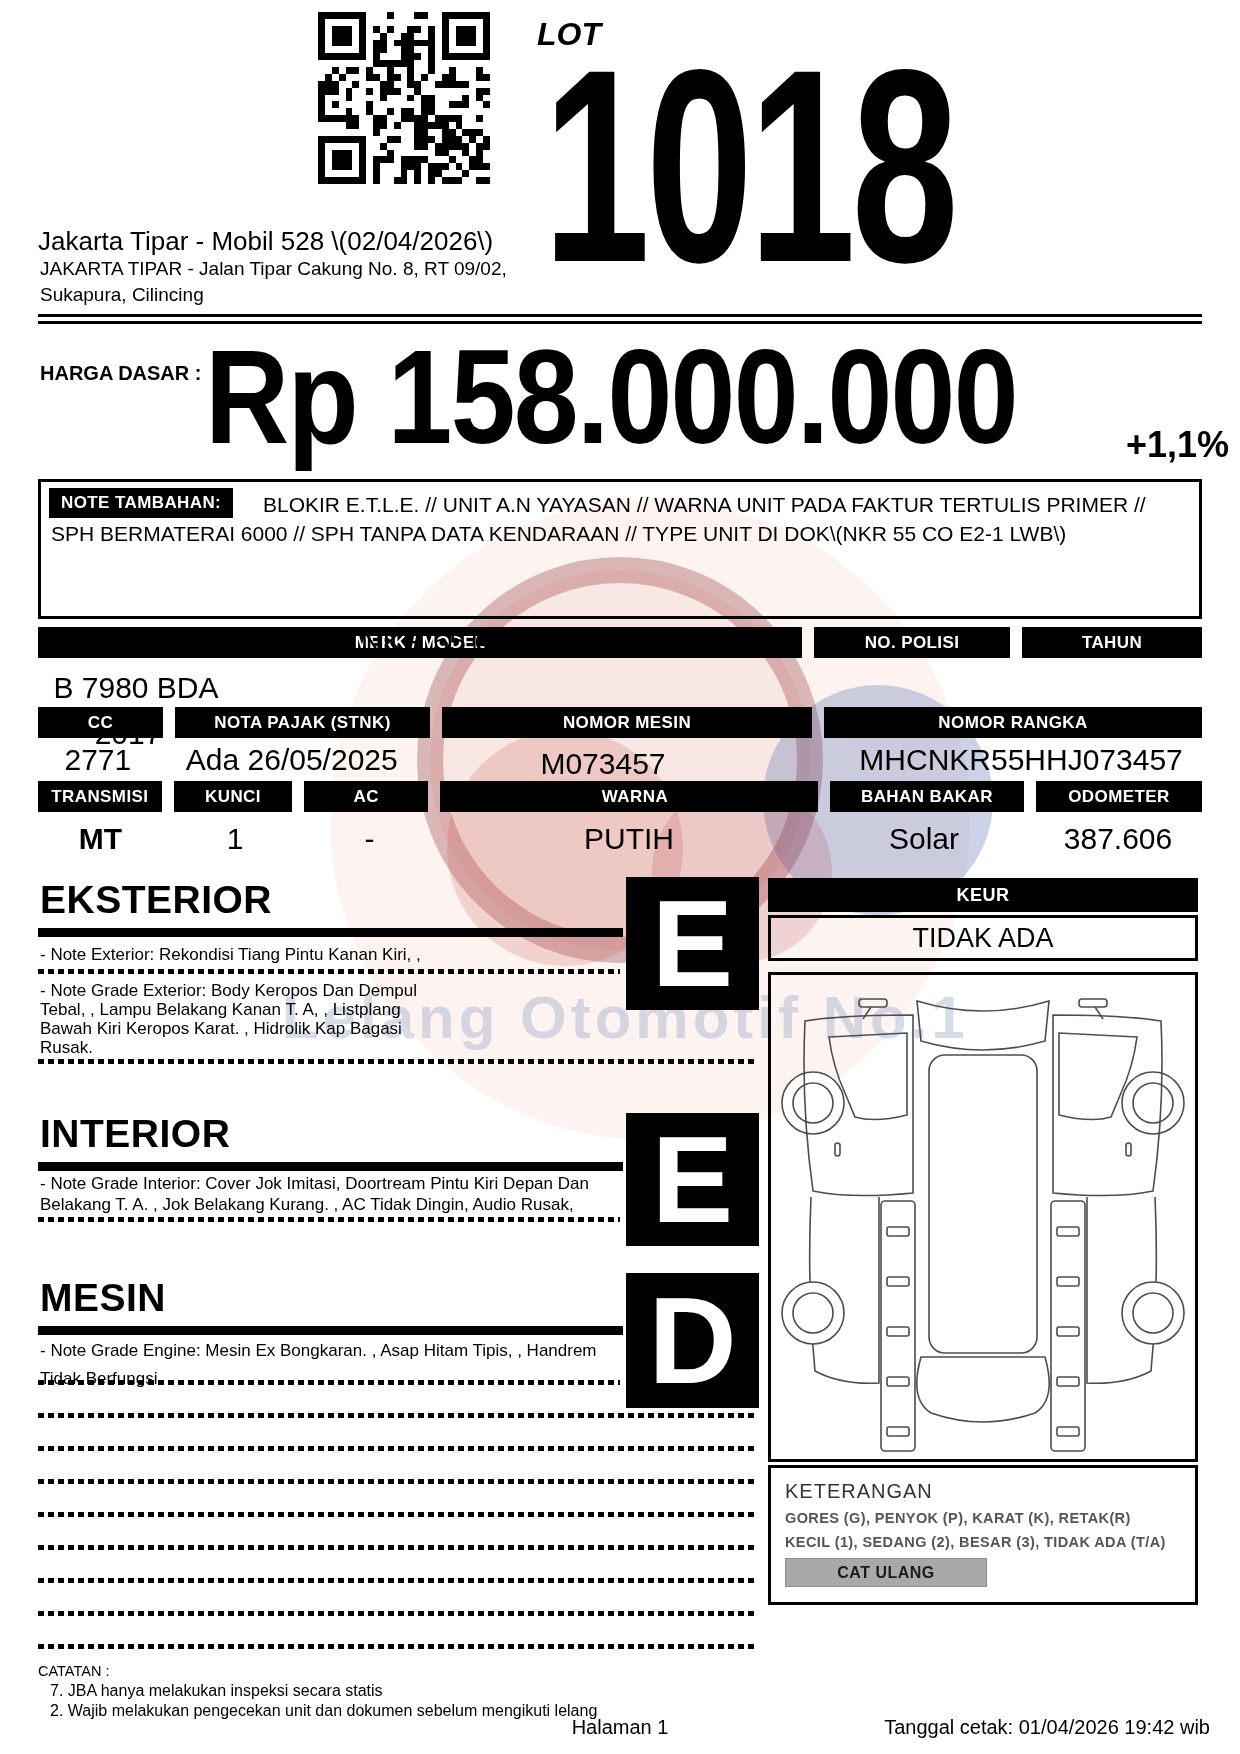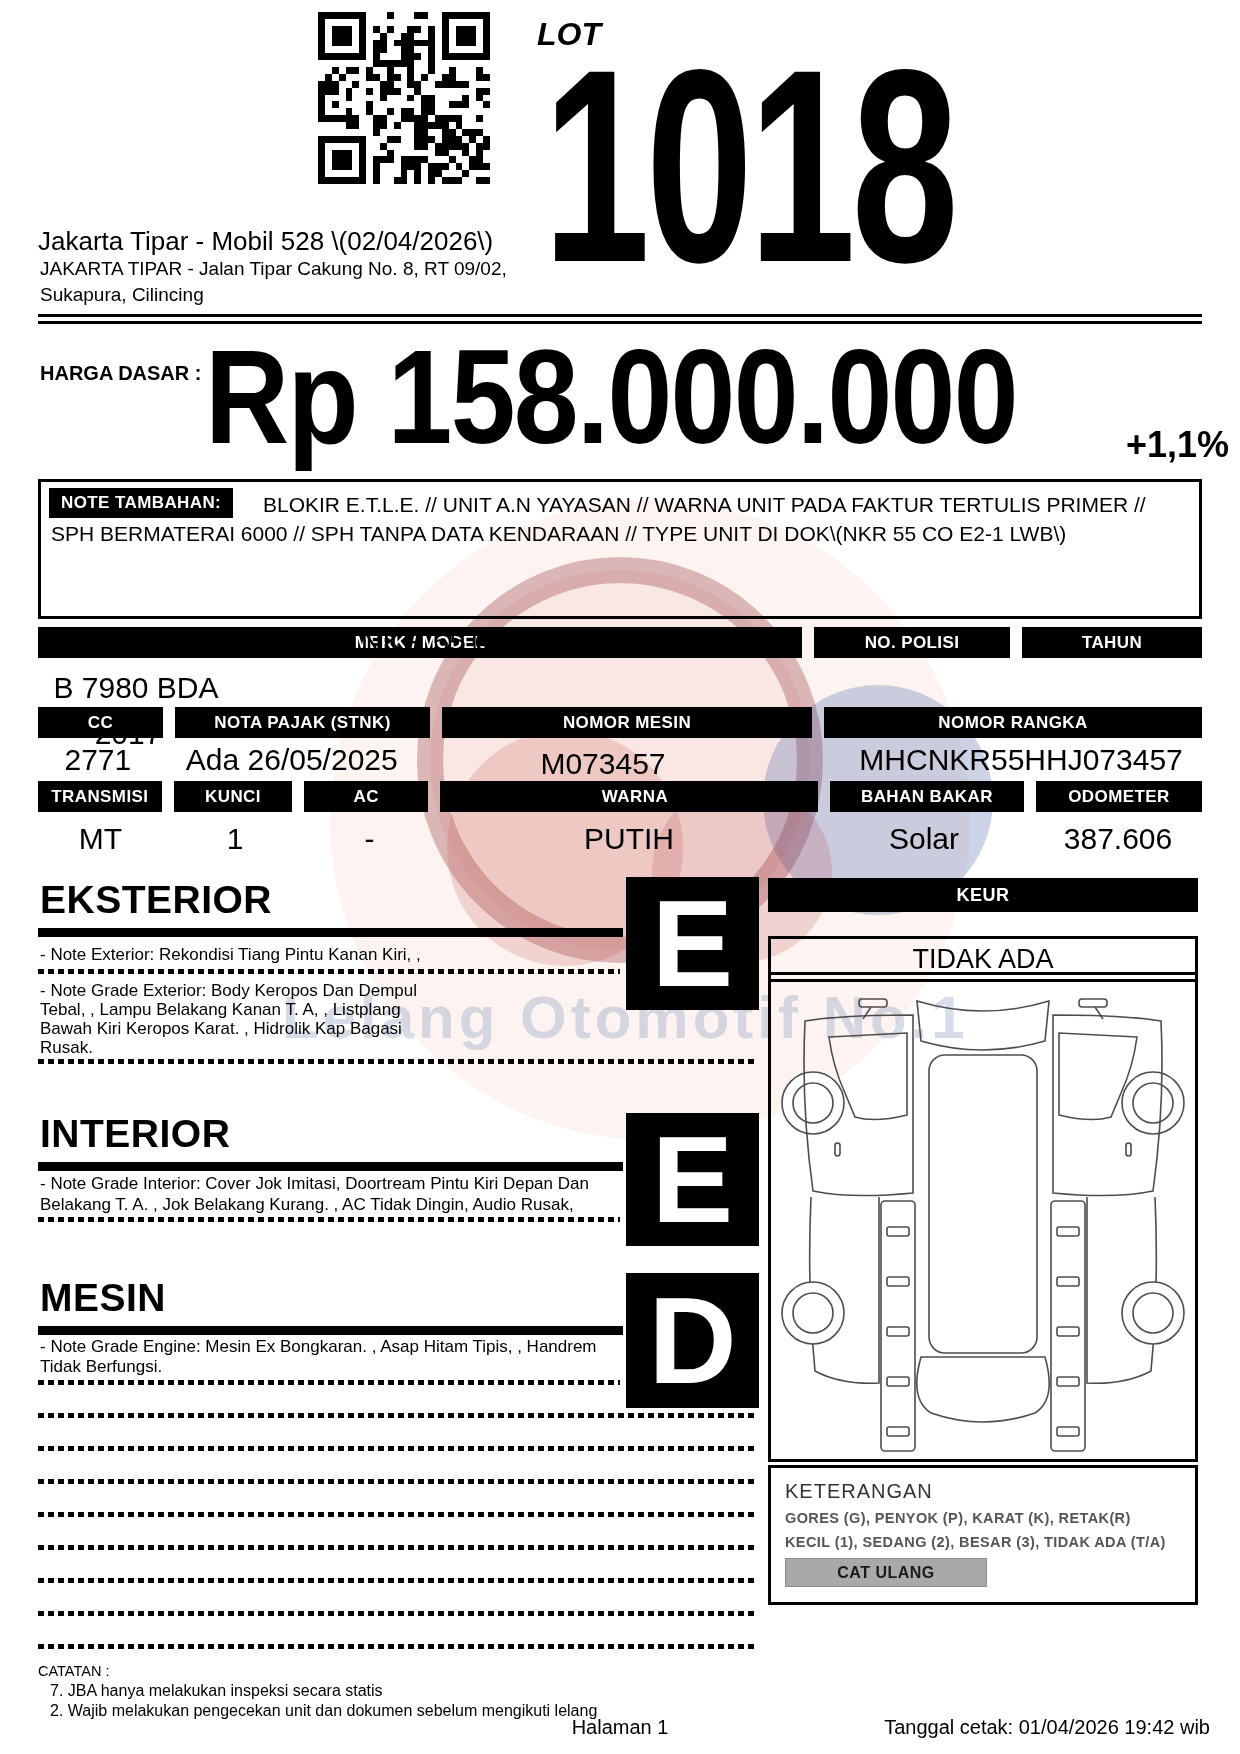--- a/index.html
+++ b/index.html
@@ -40,21 +40,21 @@
   .sec-rule{position:absolute;left:38px;width:585px;height:9px;background:#000;}
   .note{position:absolute;left:40px;font-size:17px;line-height:19px;}
   .dots{position:absolute;height:5px;
         background:repeating-linear-gradient(90deg,#000 0 6px,transparent 6px 10px);}
   .grade-box{position:absolute;left:626px;width:133px;background:#000;color:#fff;
              display:flex;align-items:center;justify-content:center;
              font-size:122px;font-weight:bold;z-index:1;}
   
   #keur-header{left:768px;top:878px;width:430px;height:34px;background:#000;color:#fff;
                font-weight:bold;font-size:18px;display:flex;align-items:center;justify-content:center;letter-spacing:.5px;}
-  #keur-value{left:768px;top:936px;width:424px;height:40px;border:3px solid #000;
+  #keur-value{left:768px;top:915px;width:424px;height:40px;border:3px solid #000;
               font-size:27px;display:flex;align-items:center;justify-content:center;}
   #diagram-box{left:768px;top:972px;width:424px;height:484px;border:3px solid #000;}
   #ket-box{left:768px;top:1465px;width:424px;height:134px;border:3px solid #000;}
   #ket-title{position:absolute;left:14px;top:12px;font-size:20px;color:#333;letter-spacing:1px;}
   .ket-line{position:absolute;left:14px;font-size:14.5px;font-weight:bold;color:#555;letter-spacing:.4px;}
   #ket-button{position:absolute;left:14px;top:90px;width:200px;height:27px;background:#a9a9a9;
               border:1px solid #8c8c8c;color:#1a1a1a;font-weight:bold;font-size:16px;
               display:flex;align-items:center;justify-content:center;letter-spacing:.5px;}
   
   #catatan-label{left:38px;top:1663px;font-size:14.5px;}
@@ -339,21 +339,21 @@
 
   <div class="row z1" style="top:781px;">
     <div class="bar" style="width:125px;">TRANSMISI</div>
     <div class="bar" style="width:120px;">KUNCI</div>
     <div class="bar" style="width:125px;">AC</div>
     <div class="bar" style="width:370px;padding-left:12px;">WARNA</div>
     <div class="bar" style="width:196px;">BAHAN BAKAR</div>
     <div class="bar" style="width:168px;">ODOMETER</div>
   </div>
   <div class="row z1" style="top:814px;height:50px;">
-    <div class="val" style="width:125px;">MT</div>
+    <div class="val" style="width:125px;font-weight:bold;">MT</div>
     <div class="val" style="width:120px;">1</div>
     <div class="val" style="width:125px;">-</div>
     <div class="val" style="width:370px;">PUTIH</div>
     <div class="val" style="width:196px;">Solar</div>
     <div class="val" style="width:168px;text-align:center;">387.606</div>
   </div>
 
   <div class="abs z1 sec-title" style="left:40px;top:878px;">EKSTERIOR</div>
   <div class="sec-rule z1" style="top:928px;"></div>
   <div class="note z1" style="top:945px;">- Note Exterior: Rekondisi Tiang Pintu Kanan Kiri, ,</div>
@@ -363,21 +363,21 @@
   <div class="grade-box" style="top:877px;height:133px;">E</div>
 
   <div class="abs z1 sec-title" style="left:40px;top:1112px;">INTERIOR</div>
   <div class="sec-rule z1" style="top:1162px;"></div>
   <div class="note z1" style="top:1173px;max-width:585px;line-height:21px;">- Note Grade Interior: Cover Jok Imitasi, Doortream Pintu Kiri Depan Dan Belakang T. A. , Jok Belakang Kurang. , AC Tidak Dingin, Audio Rusak,</div>
   <div class="dots z1" style="left:38px;top:1217px;width:582px;"></div>
   <div class="grade-box" style="top:1113px;height:133px;">E</div>
 
   <div class="abs z1 sec-title" style="left:40px;top:1276px;">MESIN</div>
   <div class="sec-rule z1" style="top:1326px;"></div>
-  <div class="note z1" style="top:1337px;max-width:585px;line-height:20px;">- Note Grade Engine: Mesin Ex Bongkaran. , Asap Hitam Tipis, , Handrem Tidak Berfungsi.</div>
+  <div class="note z1" style="top:1337px;max-width:585px;line-height:28px;">- Note Grade Engine: Mesin Ex Bongkaran. , Asap Hitam Tipis, , Handrem Tidak Berfungsi.</div>
   <div class="dots z1" style="left:38px;top:1380px;width:582px;"></div>
   <div class="grade-box" style="top:1273px;height:135px;">D</div>
 
   <div class="dots z1" style="left:38px;top:1413px;width:720px;"></div>
   <div class="dots z1" style="left:38px;top:1446px;width:720px;"></div>
   <div class="dots z1" style="left:38px;top:1479px;width:720px;"></div>
   <div class="dots z1" style="left:38px;top:1512px;width:720px;"></div>
   <div class="dots z1" style="left:38px;top:1545px;width:720px;"></div>
   <div class="dots z1" style="left:38px;top:1578px;width:720px;"></div>
   <div class="dots z1" style="left:38px;top:1611px;width:720px;"></div>

